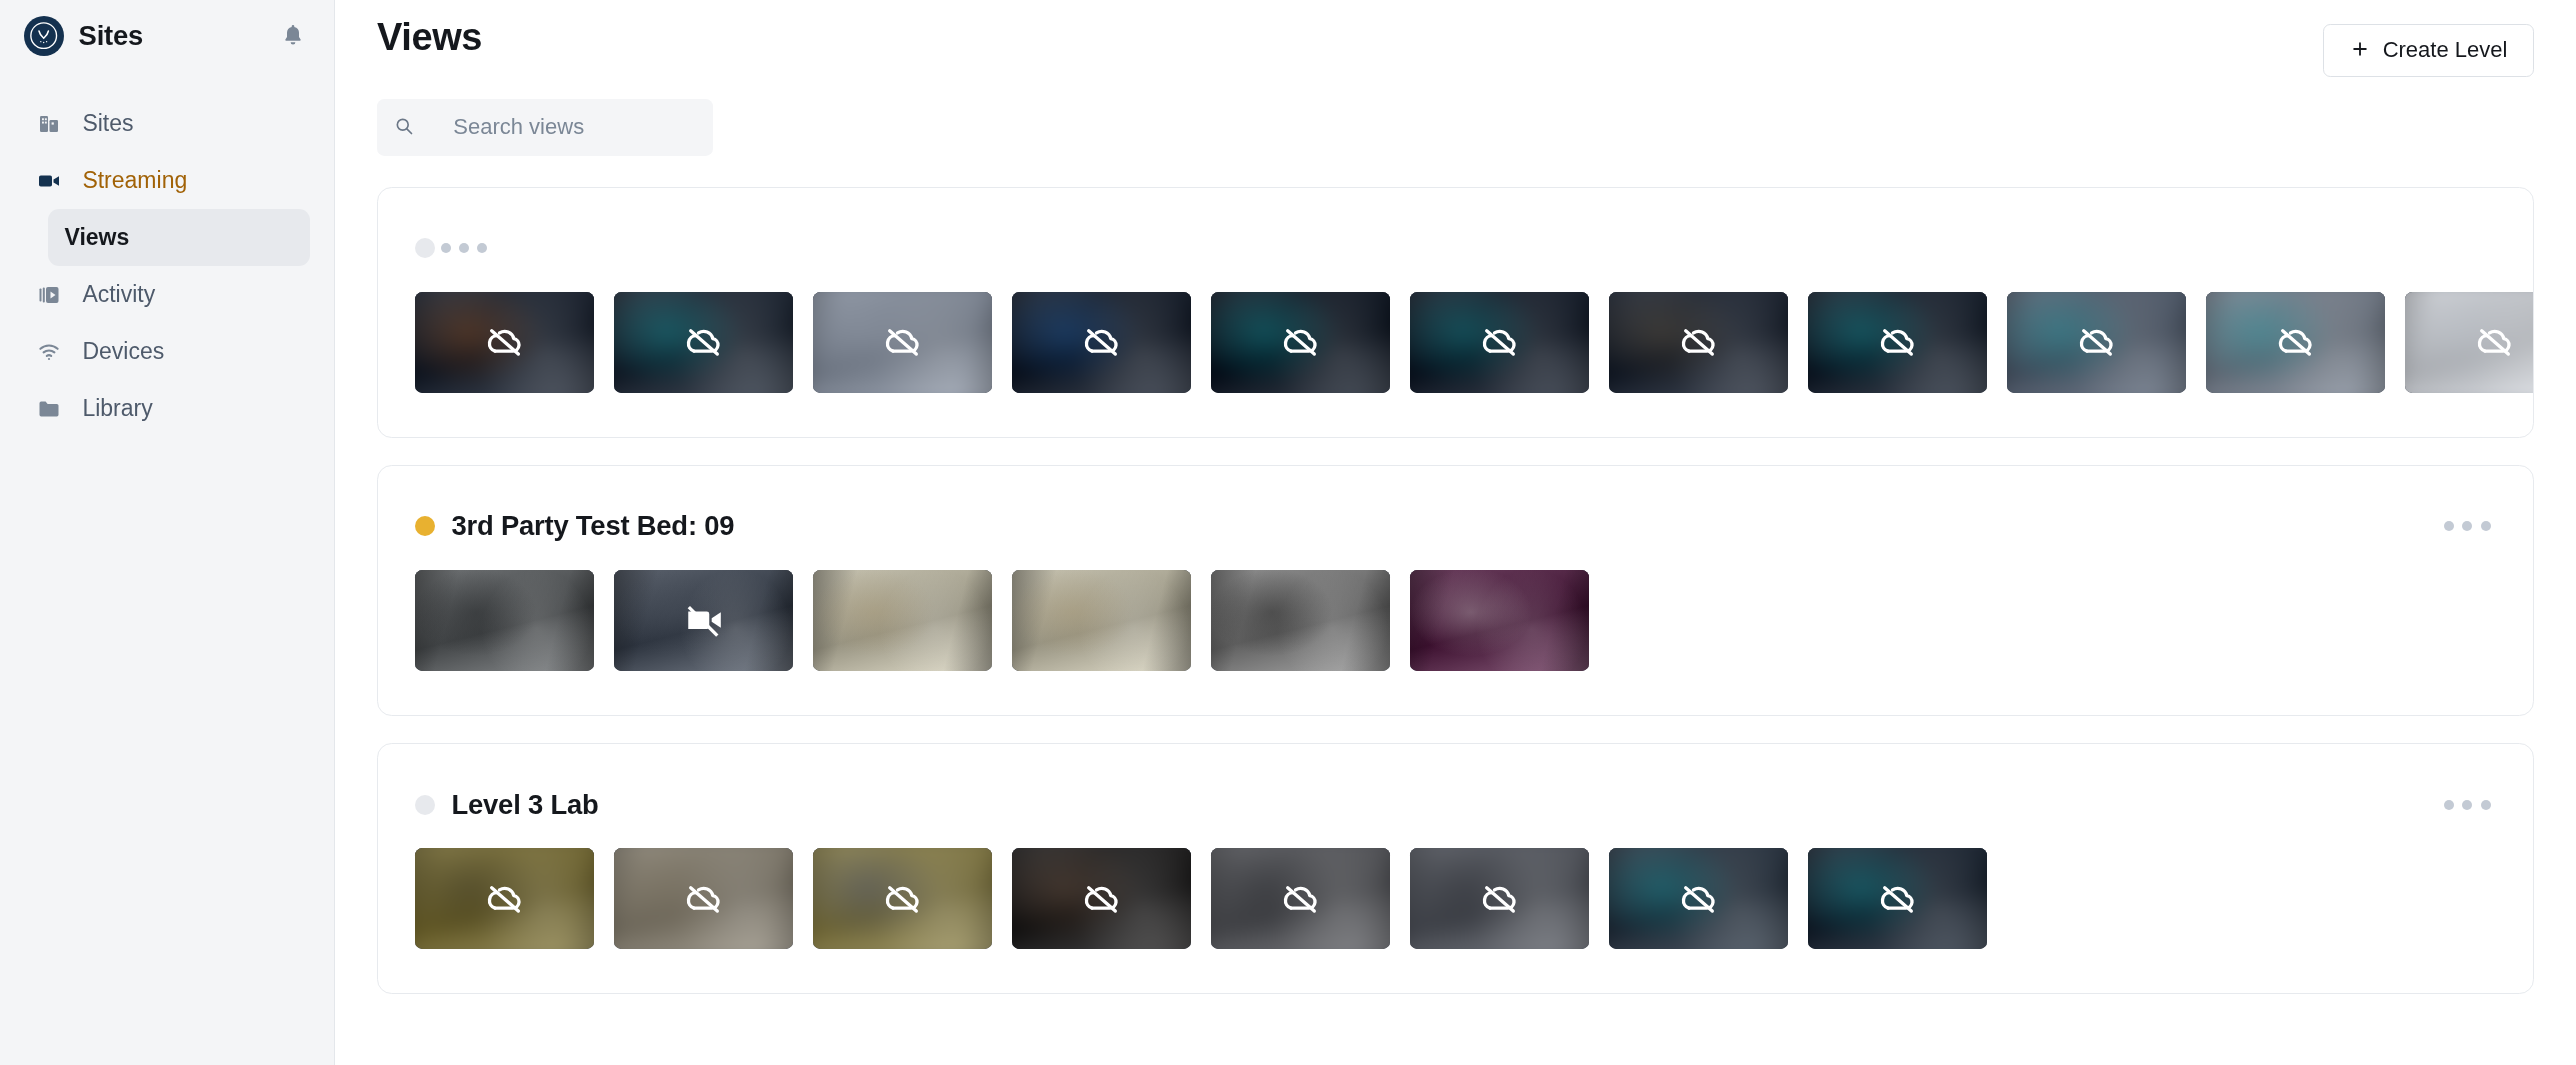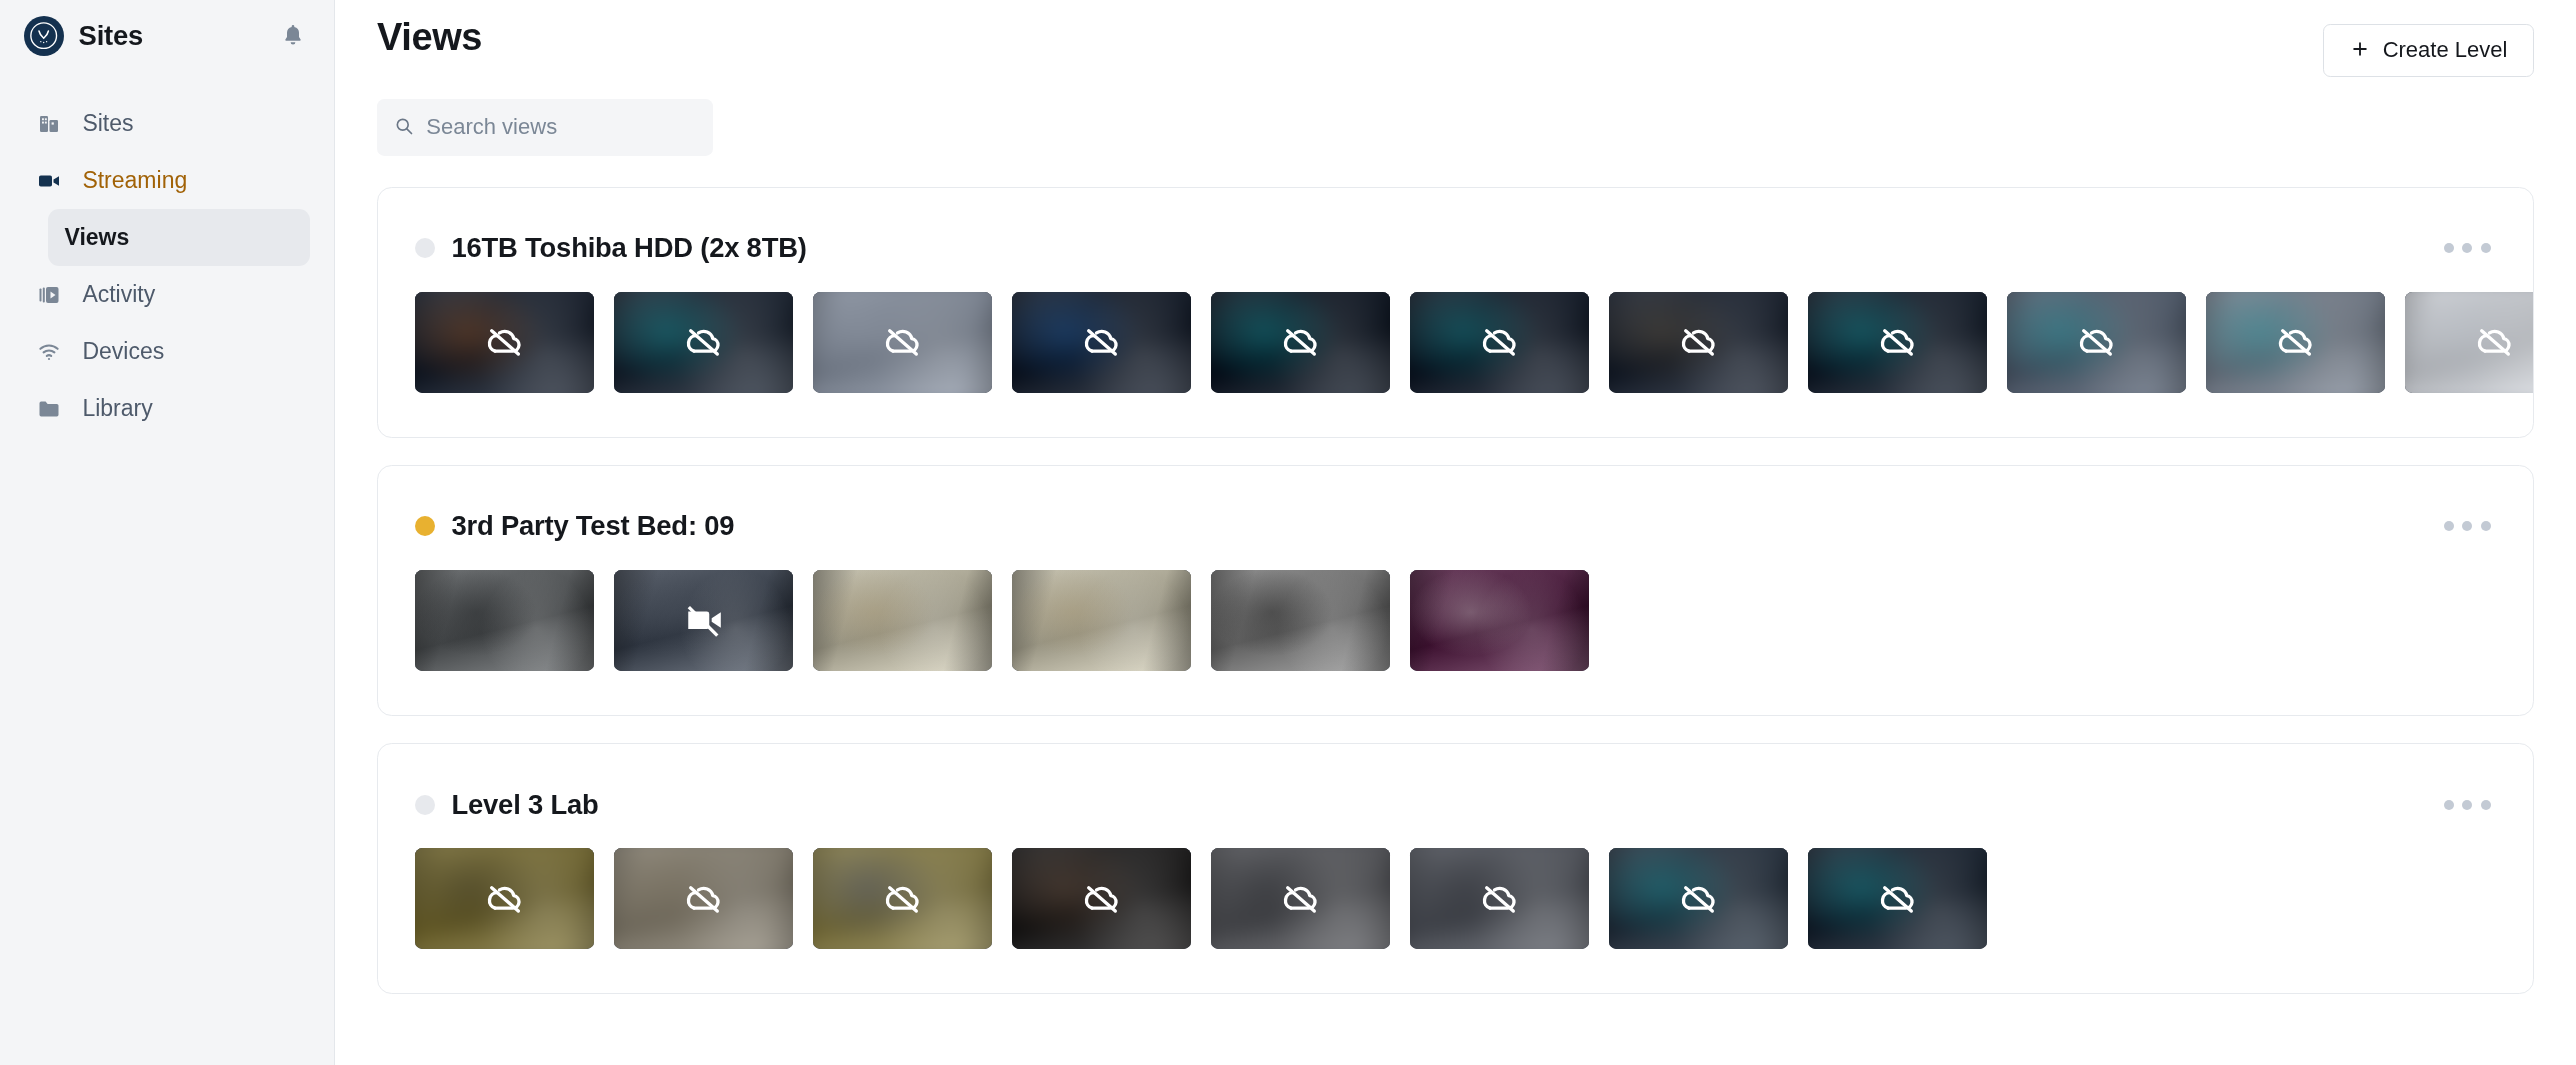--- a/index.html
+++ b/index.html
@@ -114,20 +114,21 @@
   }
 
   .search-wrap { padding: 14.6px 42px 0 42px; }
   .search-box {
     width: 336px; height: 57px;
     background: #f4f5f7;
     border-radius: 7.3px;
     display: flex; align-items: center;
     padding: 0 16.5px;
     cursor: text;
+    gap: 27px;
   }
   .search-input {
     border: none; outline: none; background: transparent;
     font-family: "Liberation Sans", sans-serif;
     font-size: 22px;
     color: #6b7787;
     margin-left: 12.8px;
     width: 100%;
   }
   .search-input::placeholder { color: #7b8796; }
@@ -311,21 +312,20 @@
           </svg>
         </span>
         <input class="search-input" type="text" placeholder="Search views" style="">
       </div>
     </div>
 
     <div class="cards" id="cards">
         <section class="card clip">
           <div class="card-head">
             <span class="status-dot" style="background: rgb(231, 233, 237);"></span>
-            <span class="card-title">16TB Toshiba HDD (2x 8TB)</span>
             <div class="card-menu">
               <span></span>
               <span></span>
               <span></span>
             </div>
           </div>
           <div class="thumb-row">
             <div class="thumb">
               <div class="bg" style="background:radial-gradient(ellipse 55% 70% at 34% 42%, #b8601f55 0%, transparent 62%),radial-gradient(ellipse 48% 90% at 68% 58%, #ffffff30 0%, transparent 65%),linear-gradient(104deg, #00000060 0%, transparent 22%, transparent 76%, #00000070 100%),linear-gradient(166deg, #39404c 0%, #0b121e 55%, #535a66 100%);"></div>
               <div class="ov">

